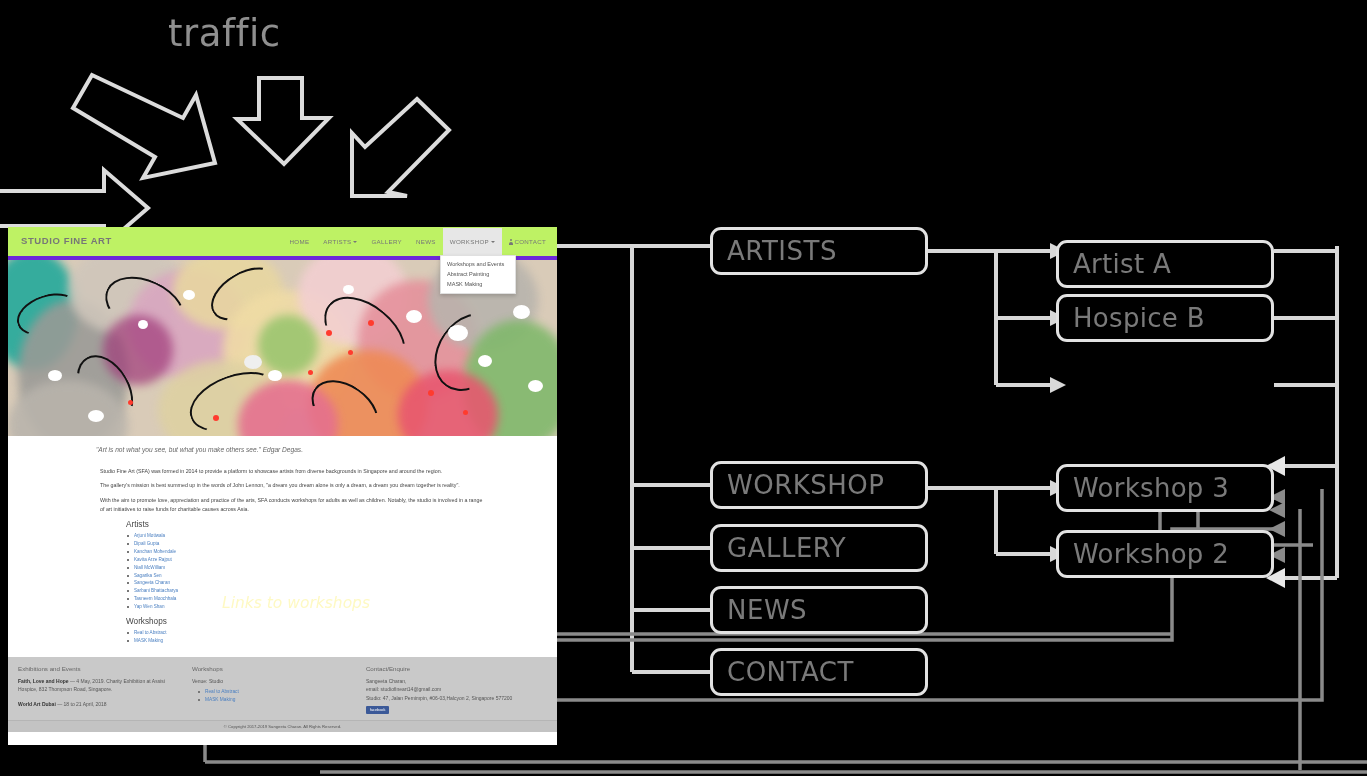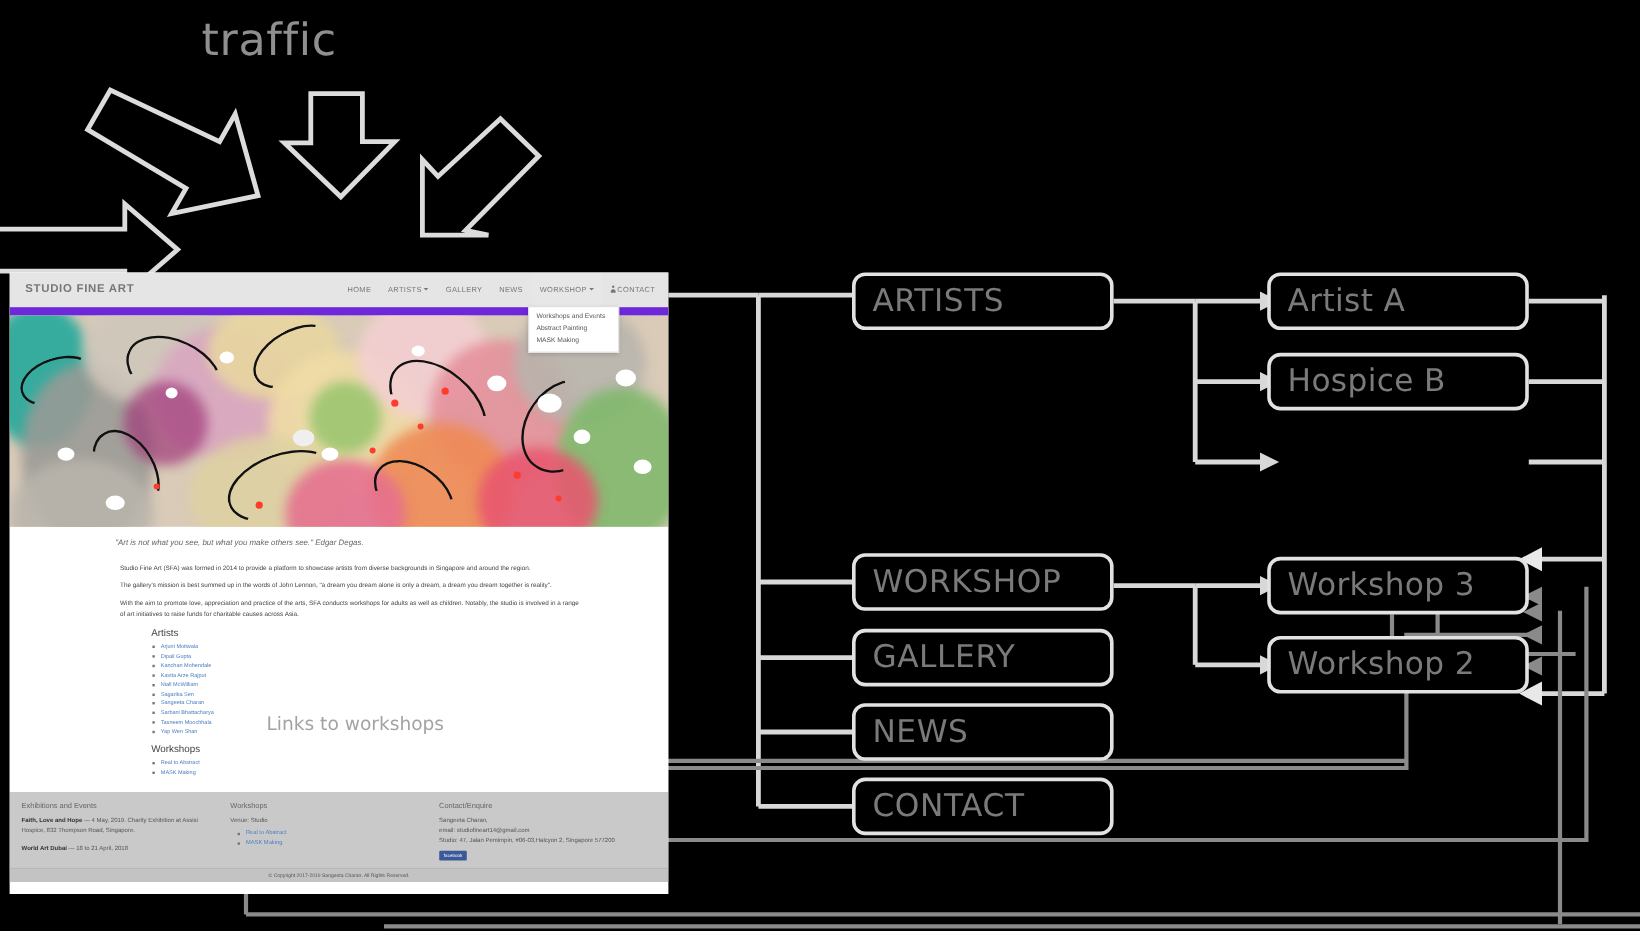--- a/index.html
+++ b/index.html
@@ -9,21 +9,21 @@
   .canvas{position:absolute;inset:0;background:#000;}
 
   
   #traffic-label{position:absolute;left:168px;top:12px;font-size:37px;color:#8f8f8f;
                  letter-spacing:.5px;font-family:"DejaVu Sans",sans-serif;}
   .arrow-svg{position:absolute;left:0;top:0;width:1367px;height:776px;pointer-events:none;}
 
   
   #website{position:absolute;left:8px;top:227px;width:549px;height:518px;background:#fff;
            overflow:hidden;}
-  .wnav{height:29px;background:#e5e5e5;border-bottom:7px solid #6d28d9;position:relative;}
+  .wnav{height:29px;background:#bef264;border-bottom:4px solid #6d28d9;position:relative;}
   .wbrand{position:absolute;left:13px;top:8px;font-size:9.5px;font-weight:bold;color:#777;
           letter-spacing:.6px;}
   .wlinks{position:absolute;right:4px;top:0;height:29px;display:flex;align-items:center;}
   .wlink{font-size:6.2px;color:#777;padding:10px 7px;letter-spacing:.3px;white-space:nowrap;}
   .wlink.active{background:#e7e7e7;}
   .caret{display:inline-block;border-left:2.2px solid transparent;border-right:2.2px solid transparent;
          border-top:2.6px solid #777;margin-left:2px;vertical-align:middle;}
   .usr{display:inline-block;width:4px;height:6px;margin-right:1.5px;vertical-align:-1px;position:relative;}
   .usr:before{content:"";position:absolute;left:1px;top:0;width:2px;height:2px;border-radius:50%;background:#777;}
   .usr:after{content:"";position:absolute;left:0;top:2.6px;width:4px;height:3px;border-radius:2px 2px 0 0;background:#777;}
@@ -39,22 +39,22 @@
             border-color:#111 transparent transparent #111;}
 
   .wbody{padding:6px 0 0 0;background:#fff;}
   .quote{font-size:6.6px;color:#666;font-style:italic;padding:4px 0 0 88px;}
   .para{font-size:5.3px;color:#444;line-height:1.75;margin:0 70px 5px 92px;}
   .h4{font-size:8.2px;color:#444;margin:6px 0 3px 118px;}
   .blist{margin:0 0 0 118px;padding:0;list-style:none;}
   .blist li{font-size:4.6px;color:#4a7fc1;line-height:1.72;position:relative;padding-left:8px;}
   .blist li:before{content:"";position:absolute;left:1px;top:3px;width:2px;height:2px;background:#777;}
 
-  #links-to-workshops{position:absolute;left:222px;top:594px;font-size:15.5px;color:#a3a3a3;
-      font-family:"DejaVu Sans",sans-serif;z-index:5;}
+  #links-to-workshops{position:absolute;left:222px;top:594px;font-size:15.5px;color:#fef9c3;
+      font-family:"DejaVu Sans",sans-serif;z-index:5;font-style:italic;}
 
   .wfooter{background:#c9c9c9;padding:8px 0 6px 0;display:flex;font-size:5px;color:#555;}
   .fcol{padding:0 10px;}
   .fcol.c1{width:170px;}
   .fcol.c2{width:170px;}
   .fcol.c3{width:200px;}
   .fhead{font-size:6.2px;color:#666;margin-bottom:5px;}
   .fline{line-height:1.7;}
   .fb{font-weight:bold;color:#333;}
   .flist{margin:3px 0 0 6px;padding:0;list-style:none;}
@@ -284,21 +284,21 @@
   <div class="dbox lvl1" style="top:524px">
       <span>GALLERY</span>
     </div>
   <div class="dbox lvl1" style="top:586px">
       <span>NEWS</span>
     </div>
   <div class="dbox lvl1" style="top:648px">
       <span>CONTACT</span>
     </div>
 
-  <div class="dbox lvl2" style="top:227px">
+  <div class="dbox lvl2" style="top:240px">
       <span>Artist A</span>
     </div>
   <div class="dbox lvl2" style="top:294px">
       <span>Hospice B</span>
     </div>
   <div class="dbox lvl2" style="top:464px">
       <span>Workshop 3</span>
     </div>
   <div class="dbox lvl2" style="top:530px">
       <span>Workshop 2</span>

